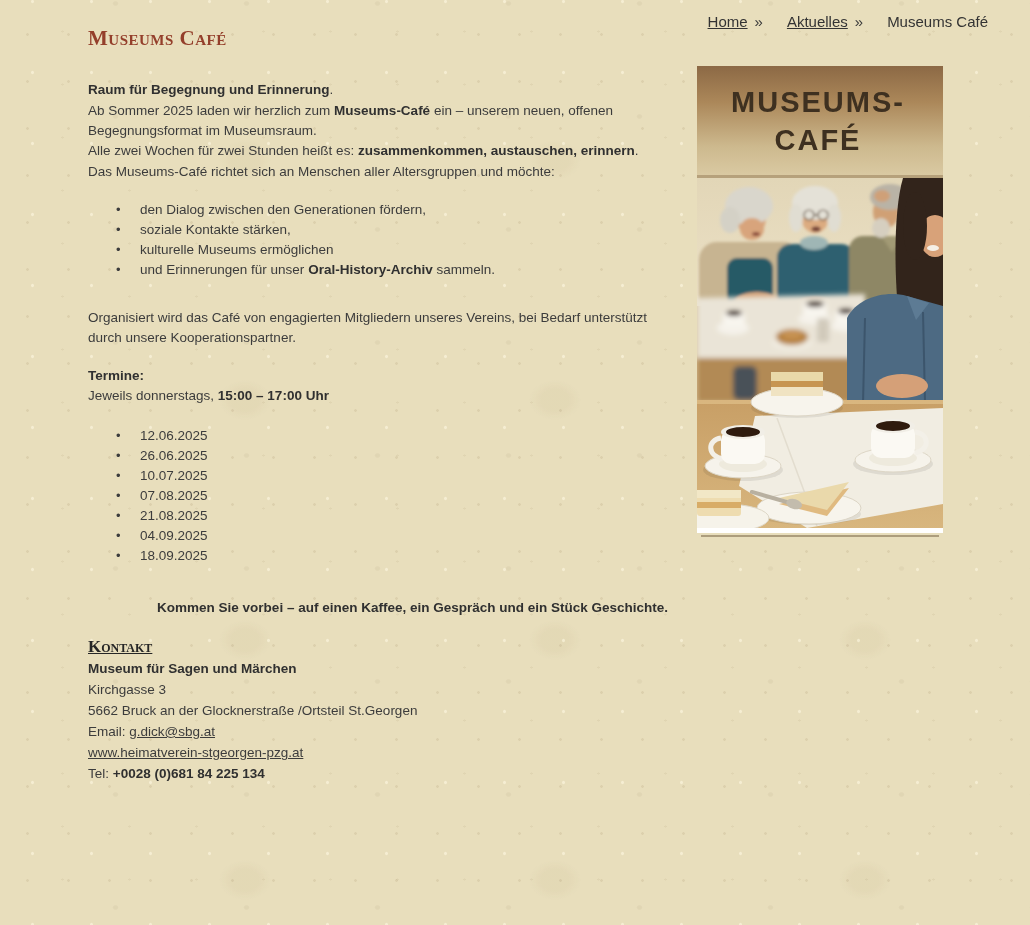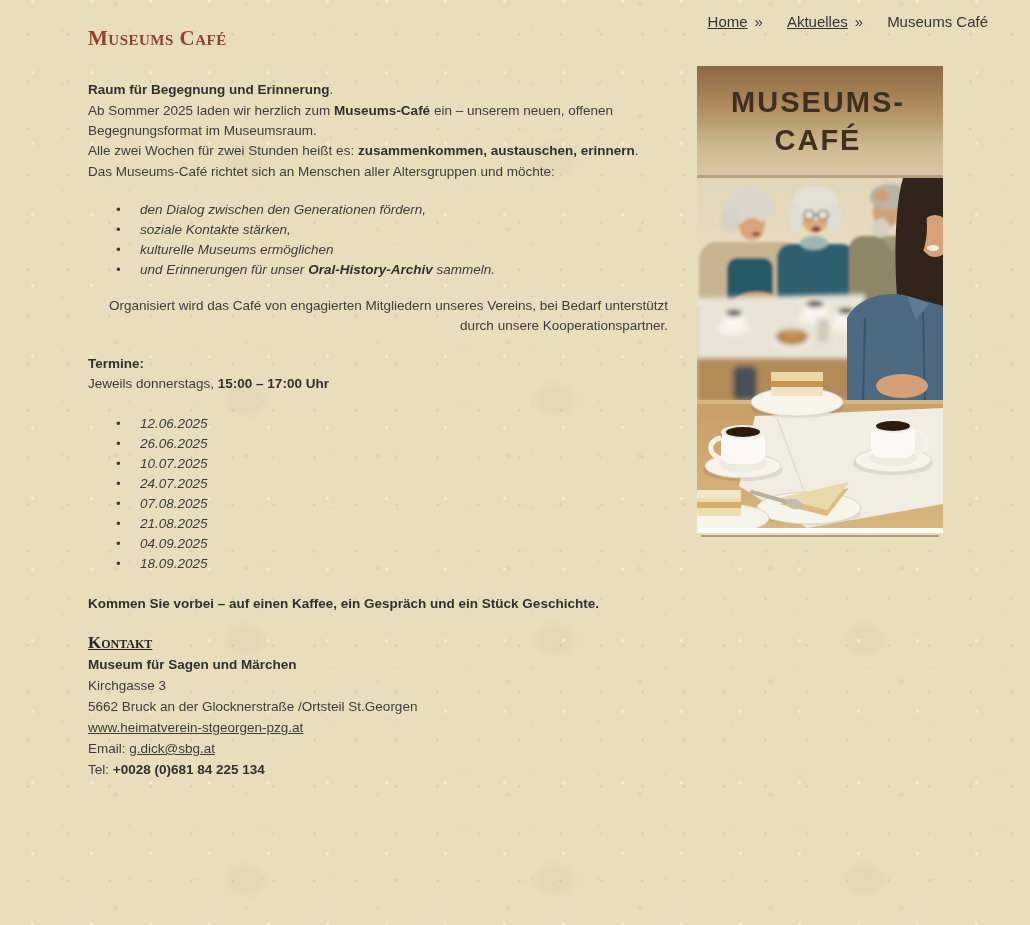--- a/index.html
+++ b/index.html
@@ -45,30 +45,30 @@
     font-weight:bold;
     font-size:21px; line-height:24px;
     letter-spacing:.5px;
     color:#943f2b;
     margin-bottom:30px;
   }
   .content p{ margin-top:1px; }
   p.lead{ margin-top:0; }
   strong{ color:#303030; }
   ul{ list-style:none; margin:0; padding:0; }
-  li{ position:relative; padding-left:52px; line-height:20px;font-style:italic; }
+  li{ position:relative; padding-left:52px; line-height:20px; }
   li::before{
     content:"•"; position:absolute; left:28px; top:0;
     font-size:13px; color:#3c3c3c;
   }
   ul.goals{ margin-top:18px; }
-  p.organizer{ margin-top:16px;text-align:right; }
+  p.organizer{ margin-top:28px; }
   p.termine{ margin-top:18px; }
   ul.dates{ margin-top:20px; }
-  p.closing{ margin-top:20px; }
+  p.closing{ margin-top:32px;text-align:right; }
   h3.kontakt{
     font-family:"Liberation Serif", serif;
     font-variant:small-caps;
     font-weight:bold;
     font-size:17px; line-height:22px;
     color:#262626;
     margin-top:18px;
     text-decoration:underline;
   }
   .content a{ color:#3c3c3c; text-decoration:underline; cursor:pointer; }
@@ -125,40 +125,39 @@
       <span>Jeweils donnerstags, </span><strong>15:00 – 17:00 Uhr</strong>
     </p>
 
     <ul class="dates">
   <li><span>12.06.2025</span></li>
 
   <li><span>26.06.2025</span></li>
 
   <li><span>10.07.2025</span></li>
 
-  <li><span>24.07.2025</span></li>
 
   <li><span>07.08.2025</span></li>
 
   <li><span>21.08.2025</span></li>
 
   <li><span>04.09.2025</span></li>
 
   <li><span>18.09.2025</span></li>
 </ul>
 
     <p class="closing"><strong>Kommen Sie vorbei – auf einen Kaffee, ein Gespräch und ein Stück Geschichte.</strong></p>
 
     <h3 class="kontakt">Kontakt</h3>
 
     <p><strong>Museum für Sagen und Märchen</strong></p>
     <p>Kirchgasse 3</p>
     <p>5662 Bruck an der Glocknerstraße /Ortsteil St.Georgen</p>
+    <p><span>Email: </span><a>g.dick@sbg.at</a></p>
     <p><a>www.heimatverein-stgeorgen-pzg.at</a></p>
-    <p><span>Email: </span><a>g.dick@sbg.at</a></p>
     <p><span>Tel: </span><strong>+0028 (0)681 84 225 134</strong></p>
 
   </main>
 
   <figure class="photo">
     <svg viewBox="0 0 246 462" width="246" height="462">
       <defs>
         <linearGradient id="wallG" x1="0" y1="0" x2="0" y2="1">
           <stop offset="0" stop-color="#8c6945"></stop>
           <stop offset="0.32" stop-color="#ab8759"></stop>

